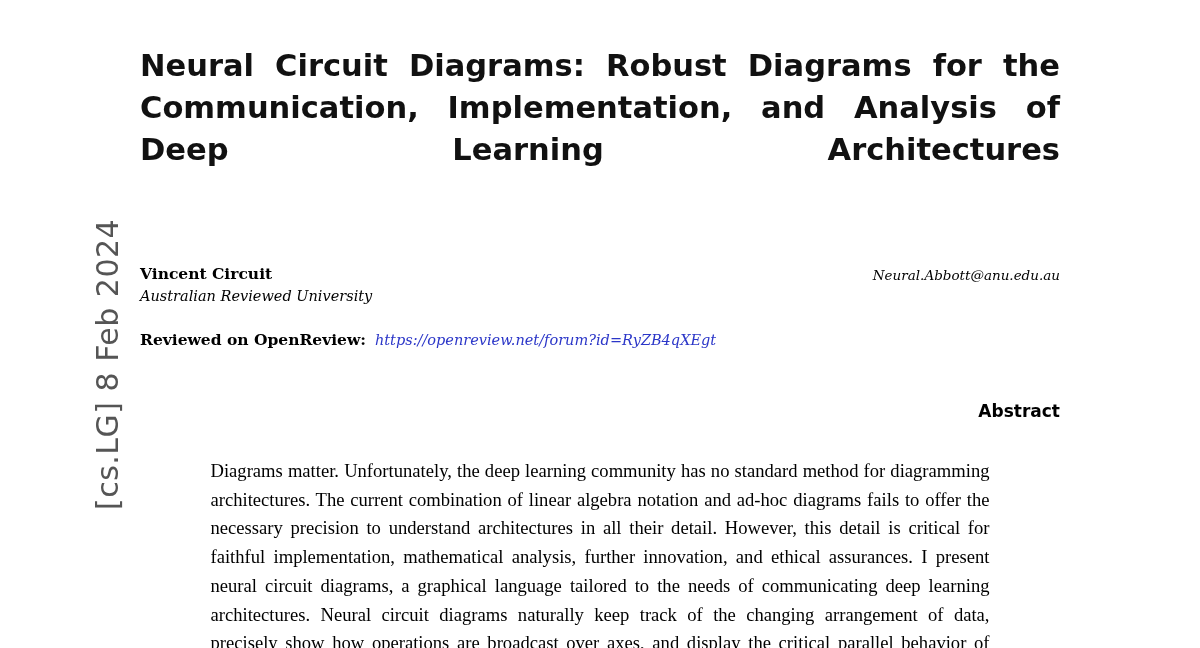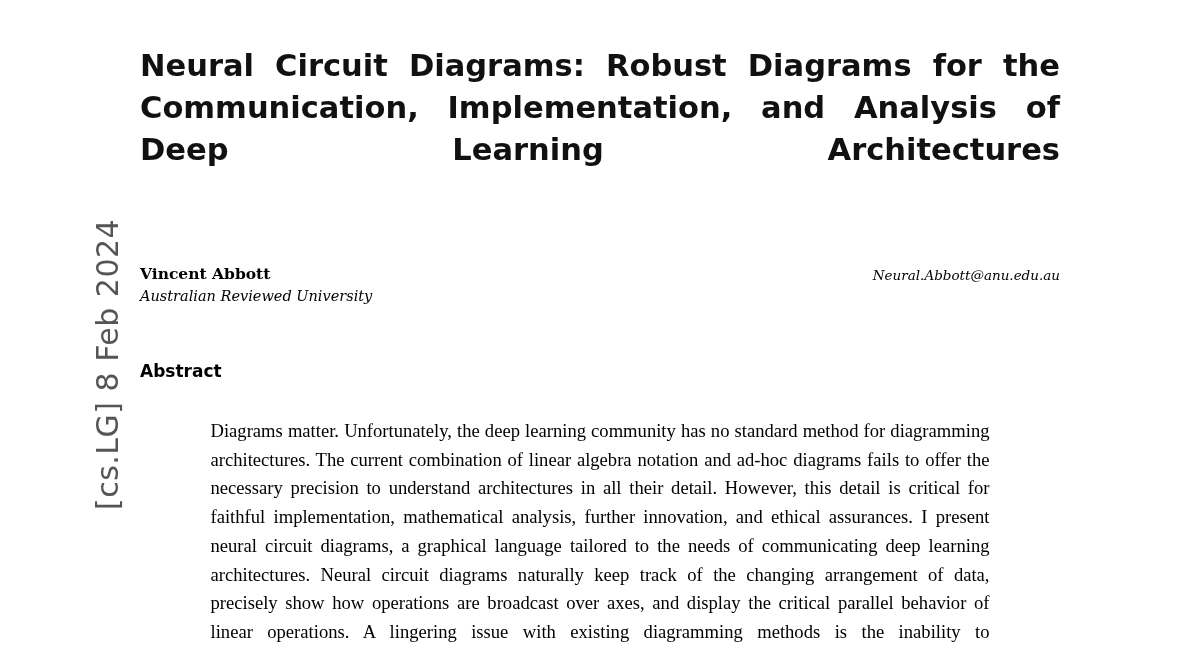--- a/index.html
+++ b/index.html
@@ -102,21 +102,21 @@
   .review-link {
     font-style: italic;
     color: #2b36c8;
     text-decoration: none;
     font-size: 14.5px;
     margin-left: 4px;
   }
 
   .abstract-heading {
     margin-top: 52px;
-    text-align: left;
+    text-align: right;
     font-family: "DejaVu Sans", sans-serif;
     font-weight: bold;
     font-size: 17px;
   }
 
   .abstract-body {
     margin: 36px auto 0 auto;
     width: 779px;
     font-family: "Liberation Serif", serif;
     font-size: 18.6px;
@@ -134,25 +134,29 @@
 
 <div class="arxiv-stamp">
   <div class="stamp-text">[cs.LG]  8 Feb 2024</div>
 </div>
 
 <div class="page">
 
   <h1 class="title">Neural Circuit Diagrams: Robust Diagrams for the Communication, Implementation, and Analysis of Deep Learning Architectures</h1>
 
   <div class="authors-row">
-    <div class="author-name">Vincent Abbott</div>
+    <div class="author-name">Vincent Circuit</div>
     <div class="author-affil">Australian Reviewed University</div>
     <div class="author-email">Neural.Abbott@anu.edu.au</div>
   </div>
 
+  <div class="review-line">
+    <span class="review-label">Reviewed on OpenReview:</span>
+    <a class="review-link" href="#">https://openreview.net/forum?id=RyZB4qXEgt</a>
+  </div>
 
   <div class="abstract-heading">Abstract</div>
 
   <div class="abstract-body">
     <p>Diagrams matter. Unfortunately, the deep learning community has no standard method for diagramming architectures. The current combination of linear algebra notation and ad-hoc diagrams fails to offer the necessary precision to understand architectures in all their detail. However, this detail is critical for faithful implementation, mathematical analysis, further innovation, and ethical assurances. I present neural circuit diagrams, a graphical language tailored to the needs of communicating deep learning architectures. Neural circuit diagrams naturally keep track of the changing arrangement of data, precisely show how operations are broadcast over axes, and display the critical parallel behavior of linear operations. A lingering issue with existing diagramming methods is the inability to simultaneously express the detail of axes and the free arrangement of data, which neural circuit diagrams solve.</p>
   </div>
 
 </div>
 
 </body></html>

